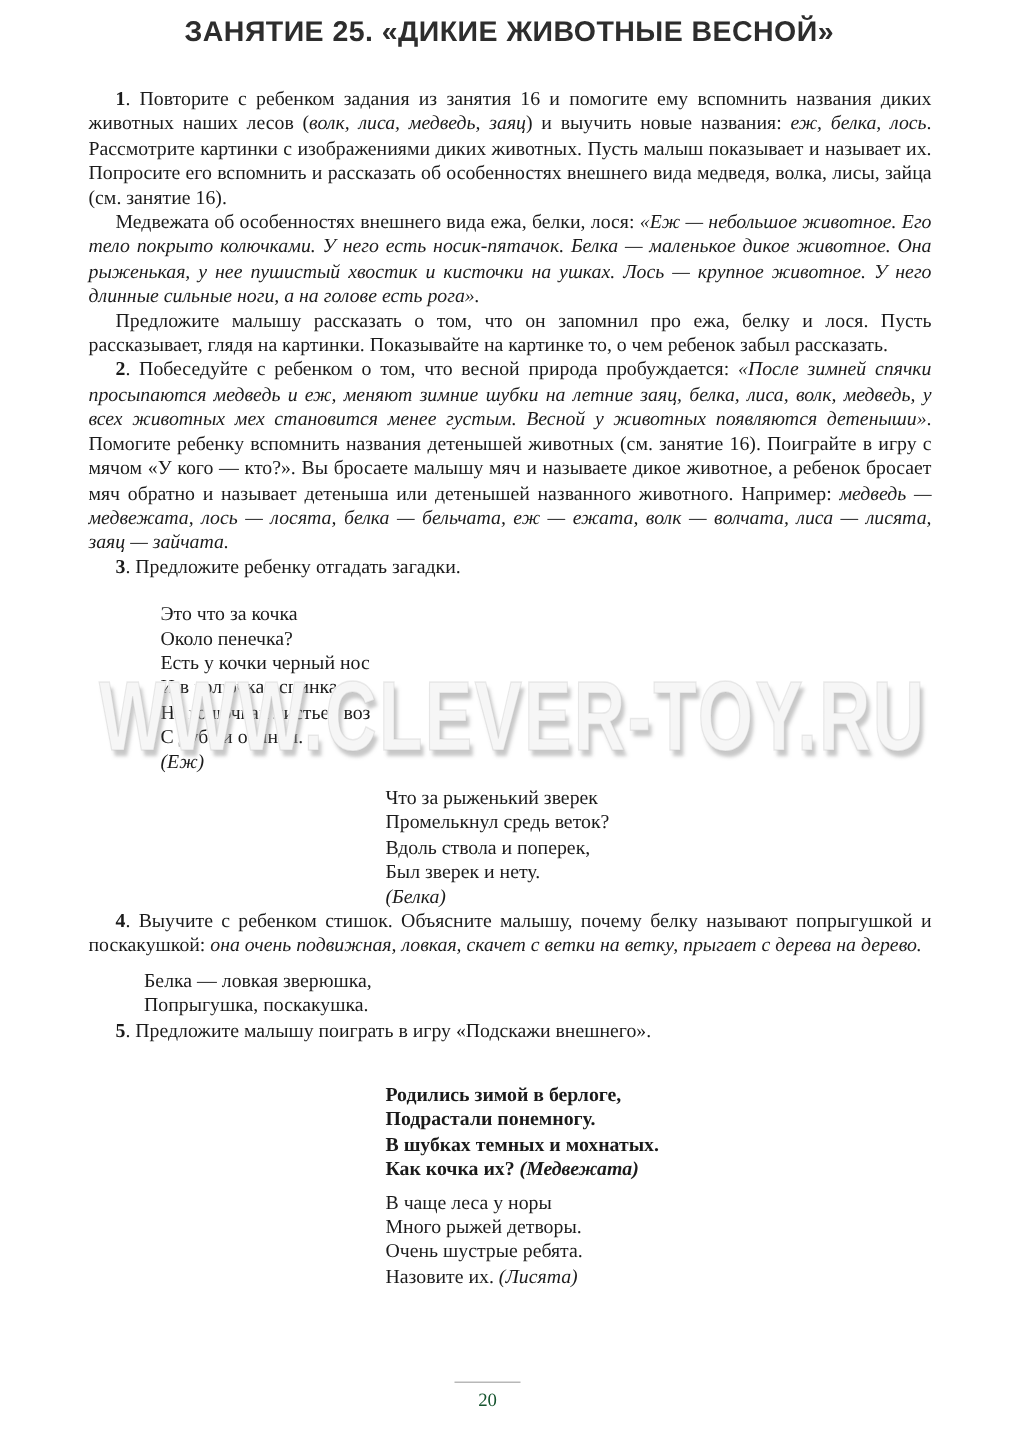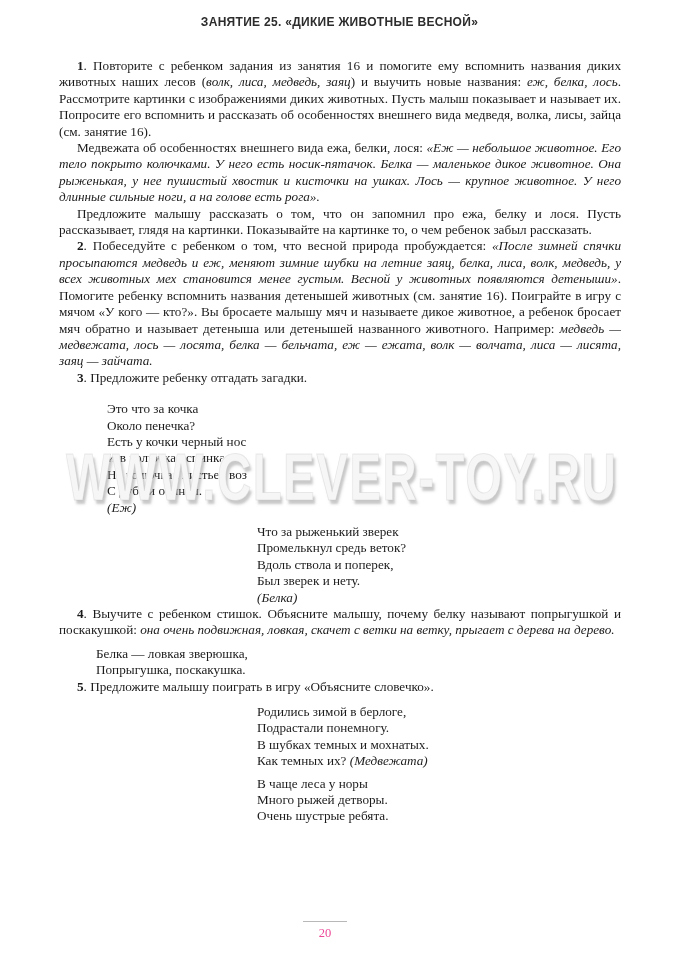--- a/index.html
+++ b/index.html
@@ -10,58 +10,58 @@
     overflow:hidden;
     font-family:"Liberation Serif",serif;
     font-size:13.2px;
     line-height:16.4px;
     color:#1b1b1b;
   }
   .title{
     position:absolute;top:14px;left:0;right:0;margin:0;
     text-align:center;
     font-family:"Liberation Sans",sans-serif;
-    font-size:12px;font-weight:700;letter-spacing:.3px;
+    font-size:19px;font-weight:700;letter-spacing:.3px;
     color:#2d2d2d;
   }
   .content{position:absolute;left:59px;top:58px;width:562px;}
   p.para{margin:0;text-indent:18px;text-align:justify;}
   .b{font-weight:700;}
   .i{font-style:italic;font-family:Liberation Serif, serif;}
   .poem{margin-left:198px;}
   .poem .line{white-space:nowrap;}
   .riddle{width:150px;}
   .answer{display:block;text-align:left;font-style:italic;}
   .ans-inline{font-style:italic;}
   .mt-r1{margin-top:15px;margin-left:48px;}
   .mt-r2{margin-top:8px;}
   .mt-p6{margin-top:3px;}
   .mt-verse{margin-top:7px;margin-left:37px;}
   .mt-p7{margin-top:3px;}
-  .mt-pm{margin-top:9px;}
+  .mt-pm{margin-top:27px;font-weight:bold;}
   .mt-pf{margin-top:6px;}
   .watermark{
     position:absolute;left:66px;top:444px;z-index:5;
     font-family:"Liberation Sans",sans-serif;
     font-weight:700;font-size:66px;line-height:66px;
     letter-spacing:2px;white-space:nowrap;
     color:#f6f6f6;
     -webkit-text-stroke:1px rgba(190,190,190,.30);
     text-shadow:3px 4px 3px rgba(145,145,145,.50),
                 -1px -1px 0 rgba(255,255,255,.95);
     transform:scaleX(.72);transform-origin:left center;
     pointer-events:none;
   }
   .footer-rule{
     position:absolute;left:303px;top:921px;width:44px;height:0;
     border-top:1px solid #b8b8b8;
   }
   .page-number{
     position:absolute;left:303px;top:925px;width:44px;
-    text-align:center;font-size:12.5px;color:#ec4899;
+    text-align:center;font-size:12.5px;color:#14532d;
   }
 </style>
 </head>
 <body>
 
 <div class="page">
 
   <h1 class="title">ЗАНЯТИЕ 25. «ДИКИЕ ЖИВОТНЫЕ ВЕСНОЙ»</h1>
 
   <div class="content">
@@ -94,33 +94,34 @@
       <span class="answer">(Белка)</span>
     </div>
 
     <p class="para mt-p6"><span class="b">4</span><span>. Выучите с ребенком стишок. Объясните малышу, почему белку называют попрыгушкой и поскакушкой: </span><span class="i">она очень подвижная, ловкая, скачет с ветки на ветку, прыгает с дерева на дерево.</span></p>
 
     <div class="poem mt-verse">
       <div class="line">Белка — ловкая зверюшка,</div>
       <div class="line">Попрыгушка, поскакушка.</div>
     </div>
 
-    <p class="para mt-p7"><span class="b">5</span><span>. Предложите малышу поиграть в игру «Объясните словечко».</span></p>
+    <p class="para mt-p7"><span class="b">5</span><span>. Предложите малышу поиграть в игру «Подскажи внешнего».</span></p>
 
     <div class="poem mt-pm">
       <div class="line">Родились зимой в берлоге,</div>
       <div class="line">Подрастали понемногу.</div>
       <div class="line">В шубках темных и мохнатых.</div>
-      <div class="line"><span>Как темных их? </span><span class="ans-inline">(Медвежата)</span></div>
+      <div class="line"><span>Как кочка их? </span><span class="ans-inline">(Медвежата)</span></div>
     </div>
 
     <div class="poem mt-pf">
       <div class="line">В чаще леса у норы</div>
       <div class="line">Много рыжей детворы.</div>
       <div class="line">Очень шустрые ребята.</div>
+      <div class="line"><span>Назовите их. </span><span class="ans-inline">(Лисята)</span></div>
     </div>
 
   </div>
 
   <div class="watermark">WWW.CLEVER-TOY.RU</div>
 
   <div class="footer-rule"></div>
   <div class="page-number">20</div>
 
 </div>

